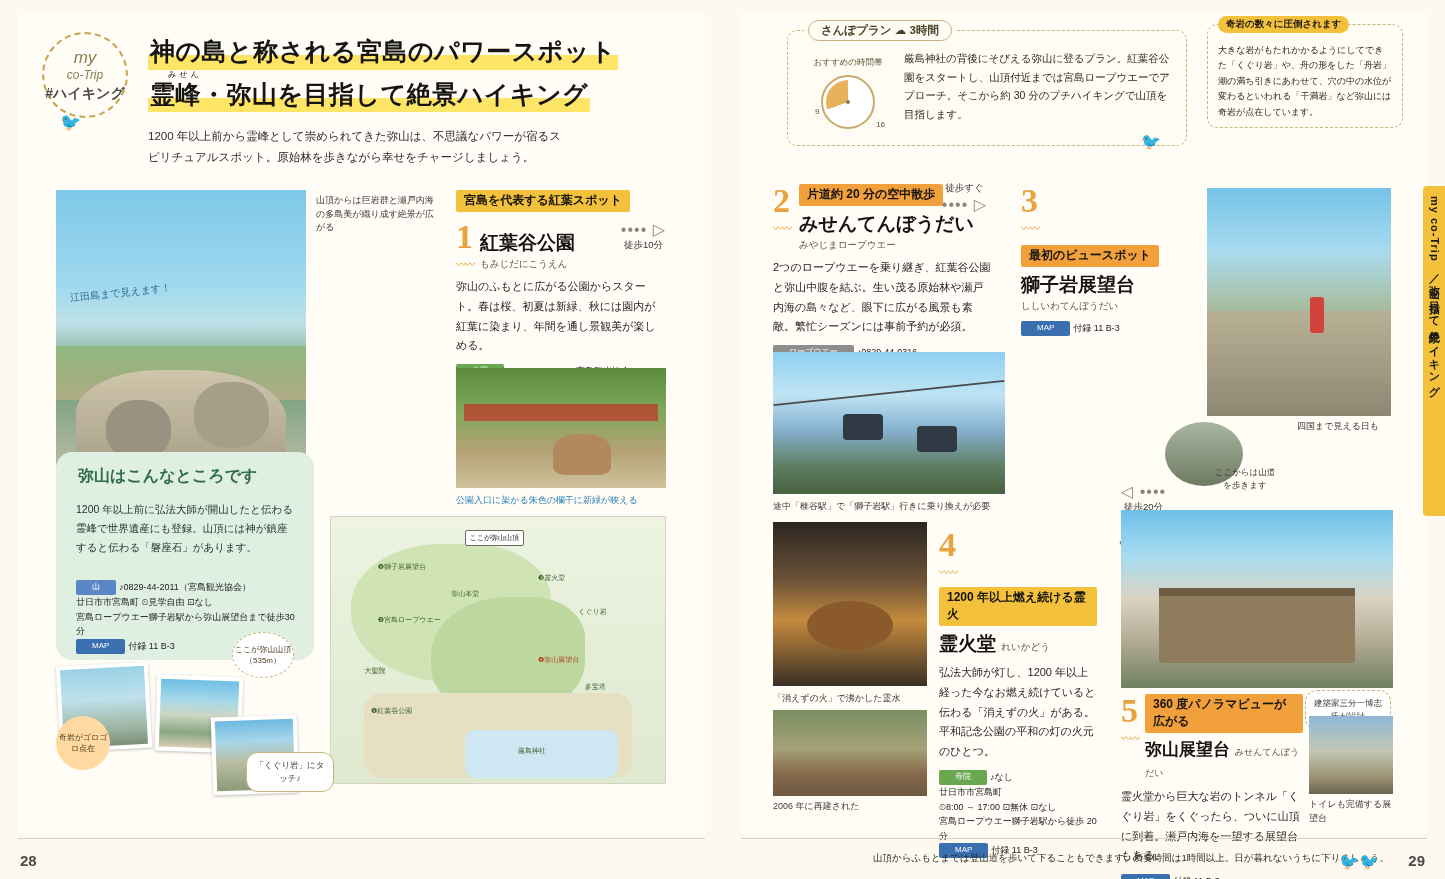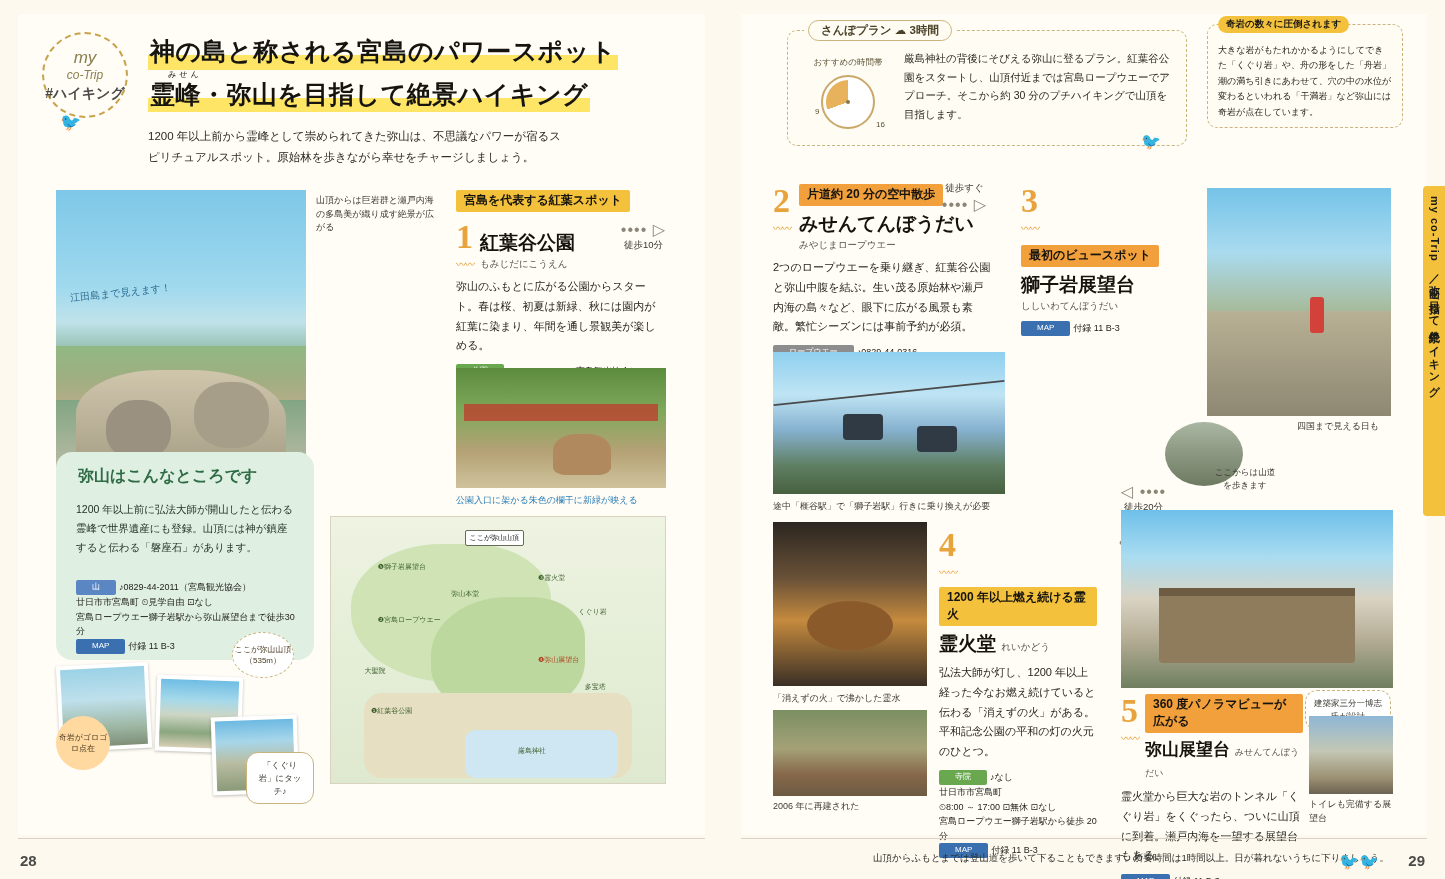--- a/index.html
+++ b/index.html
@@ -278,21 +278,21 @@
         <div class="img ph-water" style="position:relative; left:0; top:0; width:100%; height:100%;"></div>
       </div>
       <div class="polaroid" style="position:absolute; left:156px; top:676px; width:86px; height:76px; transform:rotate(2deg);">
         <div class="img ph-sea2" style="position:relative; left:0; top:0; width:100%; height:100%;"></div>
       </div>
       <div class="polaroid" style="position:absolute; left:212px; top:716px; width:86px; height:78px; transform:rotate(-2deg);">
         <div class="img ph-person" style="position:relative; left:0; top:0; width:100%; height:100%;"></div>
       </div>
       <div class="circle-note" style="left:232px; top:632px; width:62px; height:46px; border-radius:50%; background:#fff; border:1px dashed #c9b47e;">ここが弥山山頂（535m）</div>
       <div class="circle-note" style="left:56px; top:716px; width:54px; height:54px; background:#ffd9a0;">奇岩がゴロゴロ点在</div>
-      <div class="bubble" style="left:246px; top:752px; width:68px;">「くぐり岩」にタッチ♪</div>
+      <div class="bubble" style="left:246px; top:752px; width:88px;">「くぐり岩」にタッチ♪</div>
 
       <div class="footer-rule"></div>
       <div class="page-num">28</div>
     </div>
 
     <div class="page right">
       <div class="page-inner"></div>
 
       <div class="dashbox" style="left:64px; top:30px; width:400px; height:116px;">
         <div style="position:absolute; left:16px; top:-11px; background:#fffdf3; padding:0 4px;">

